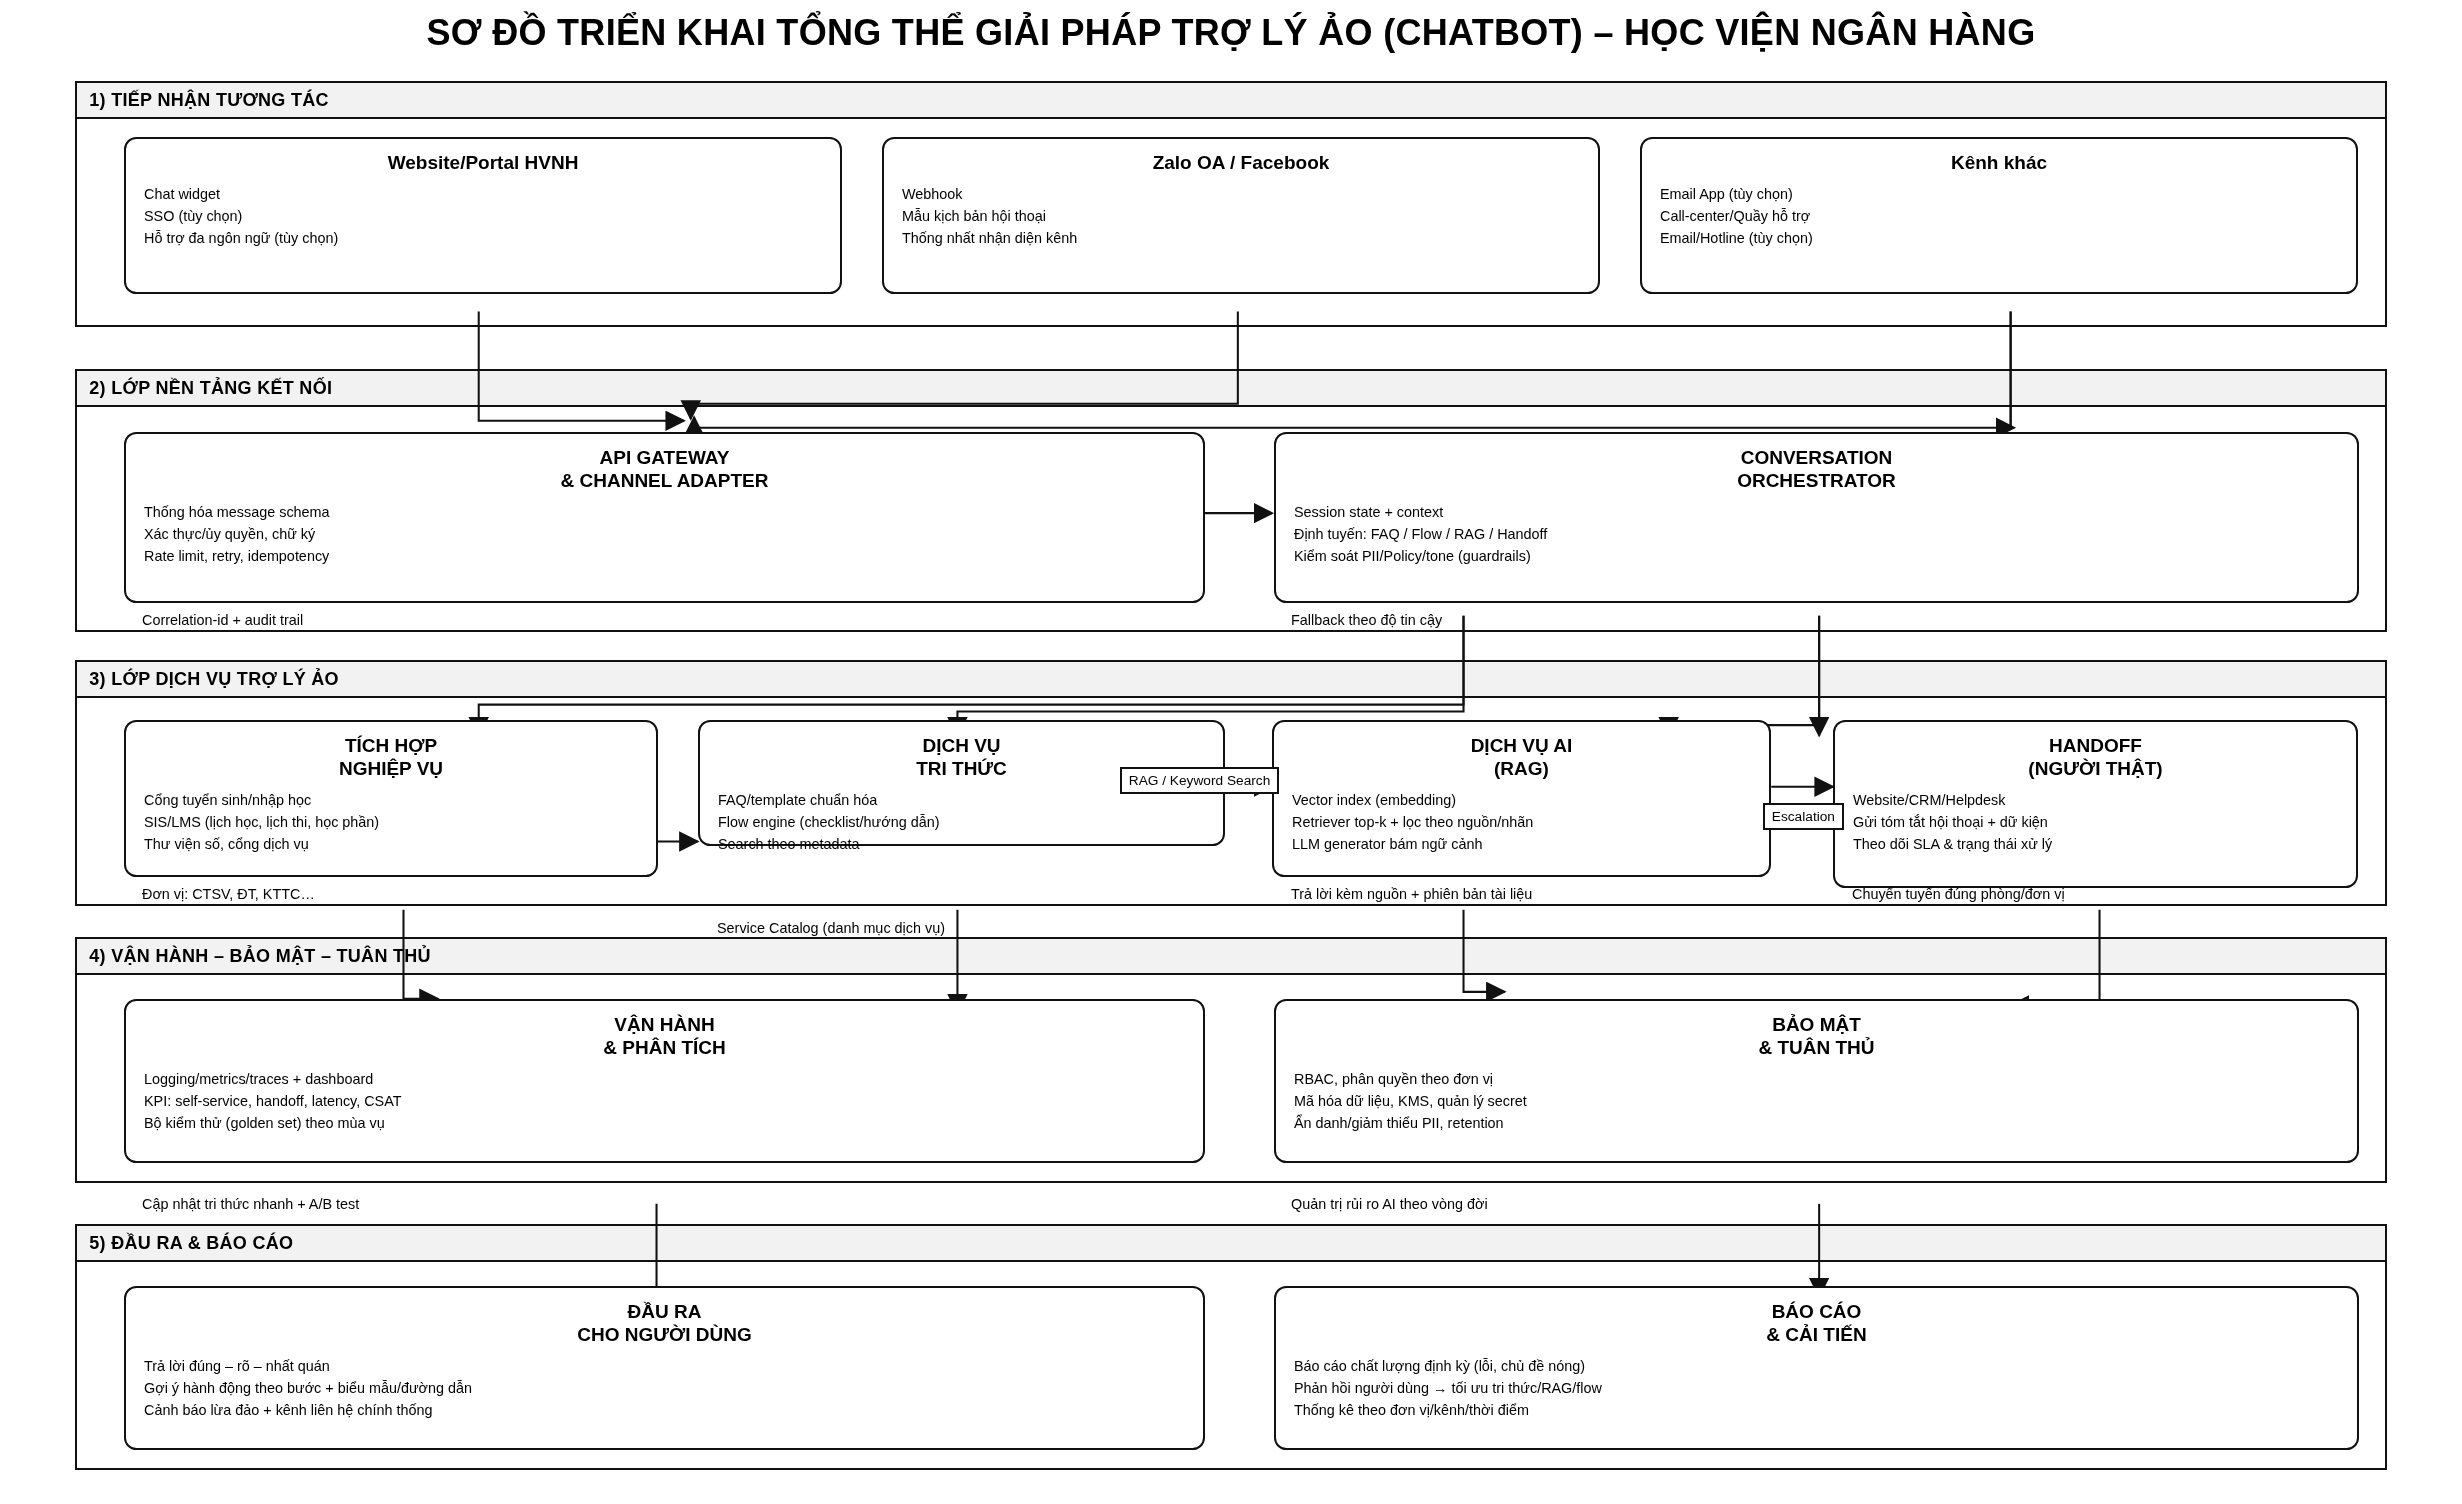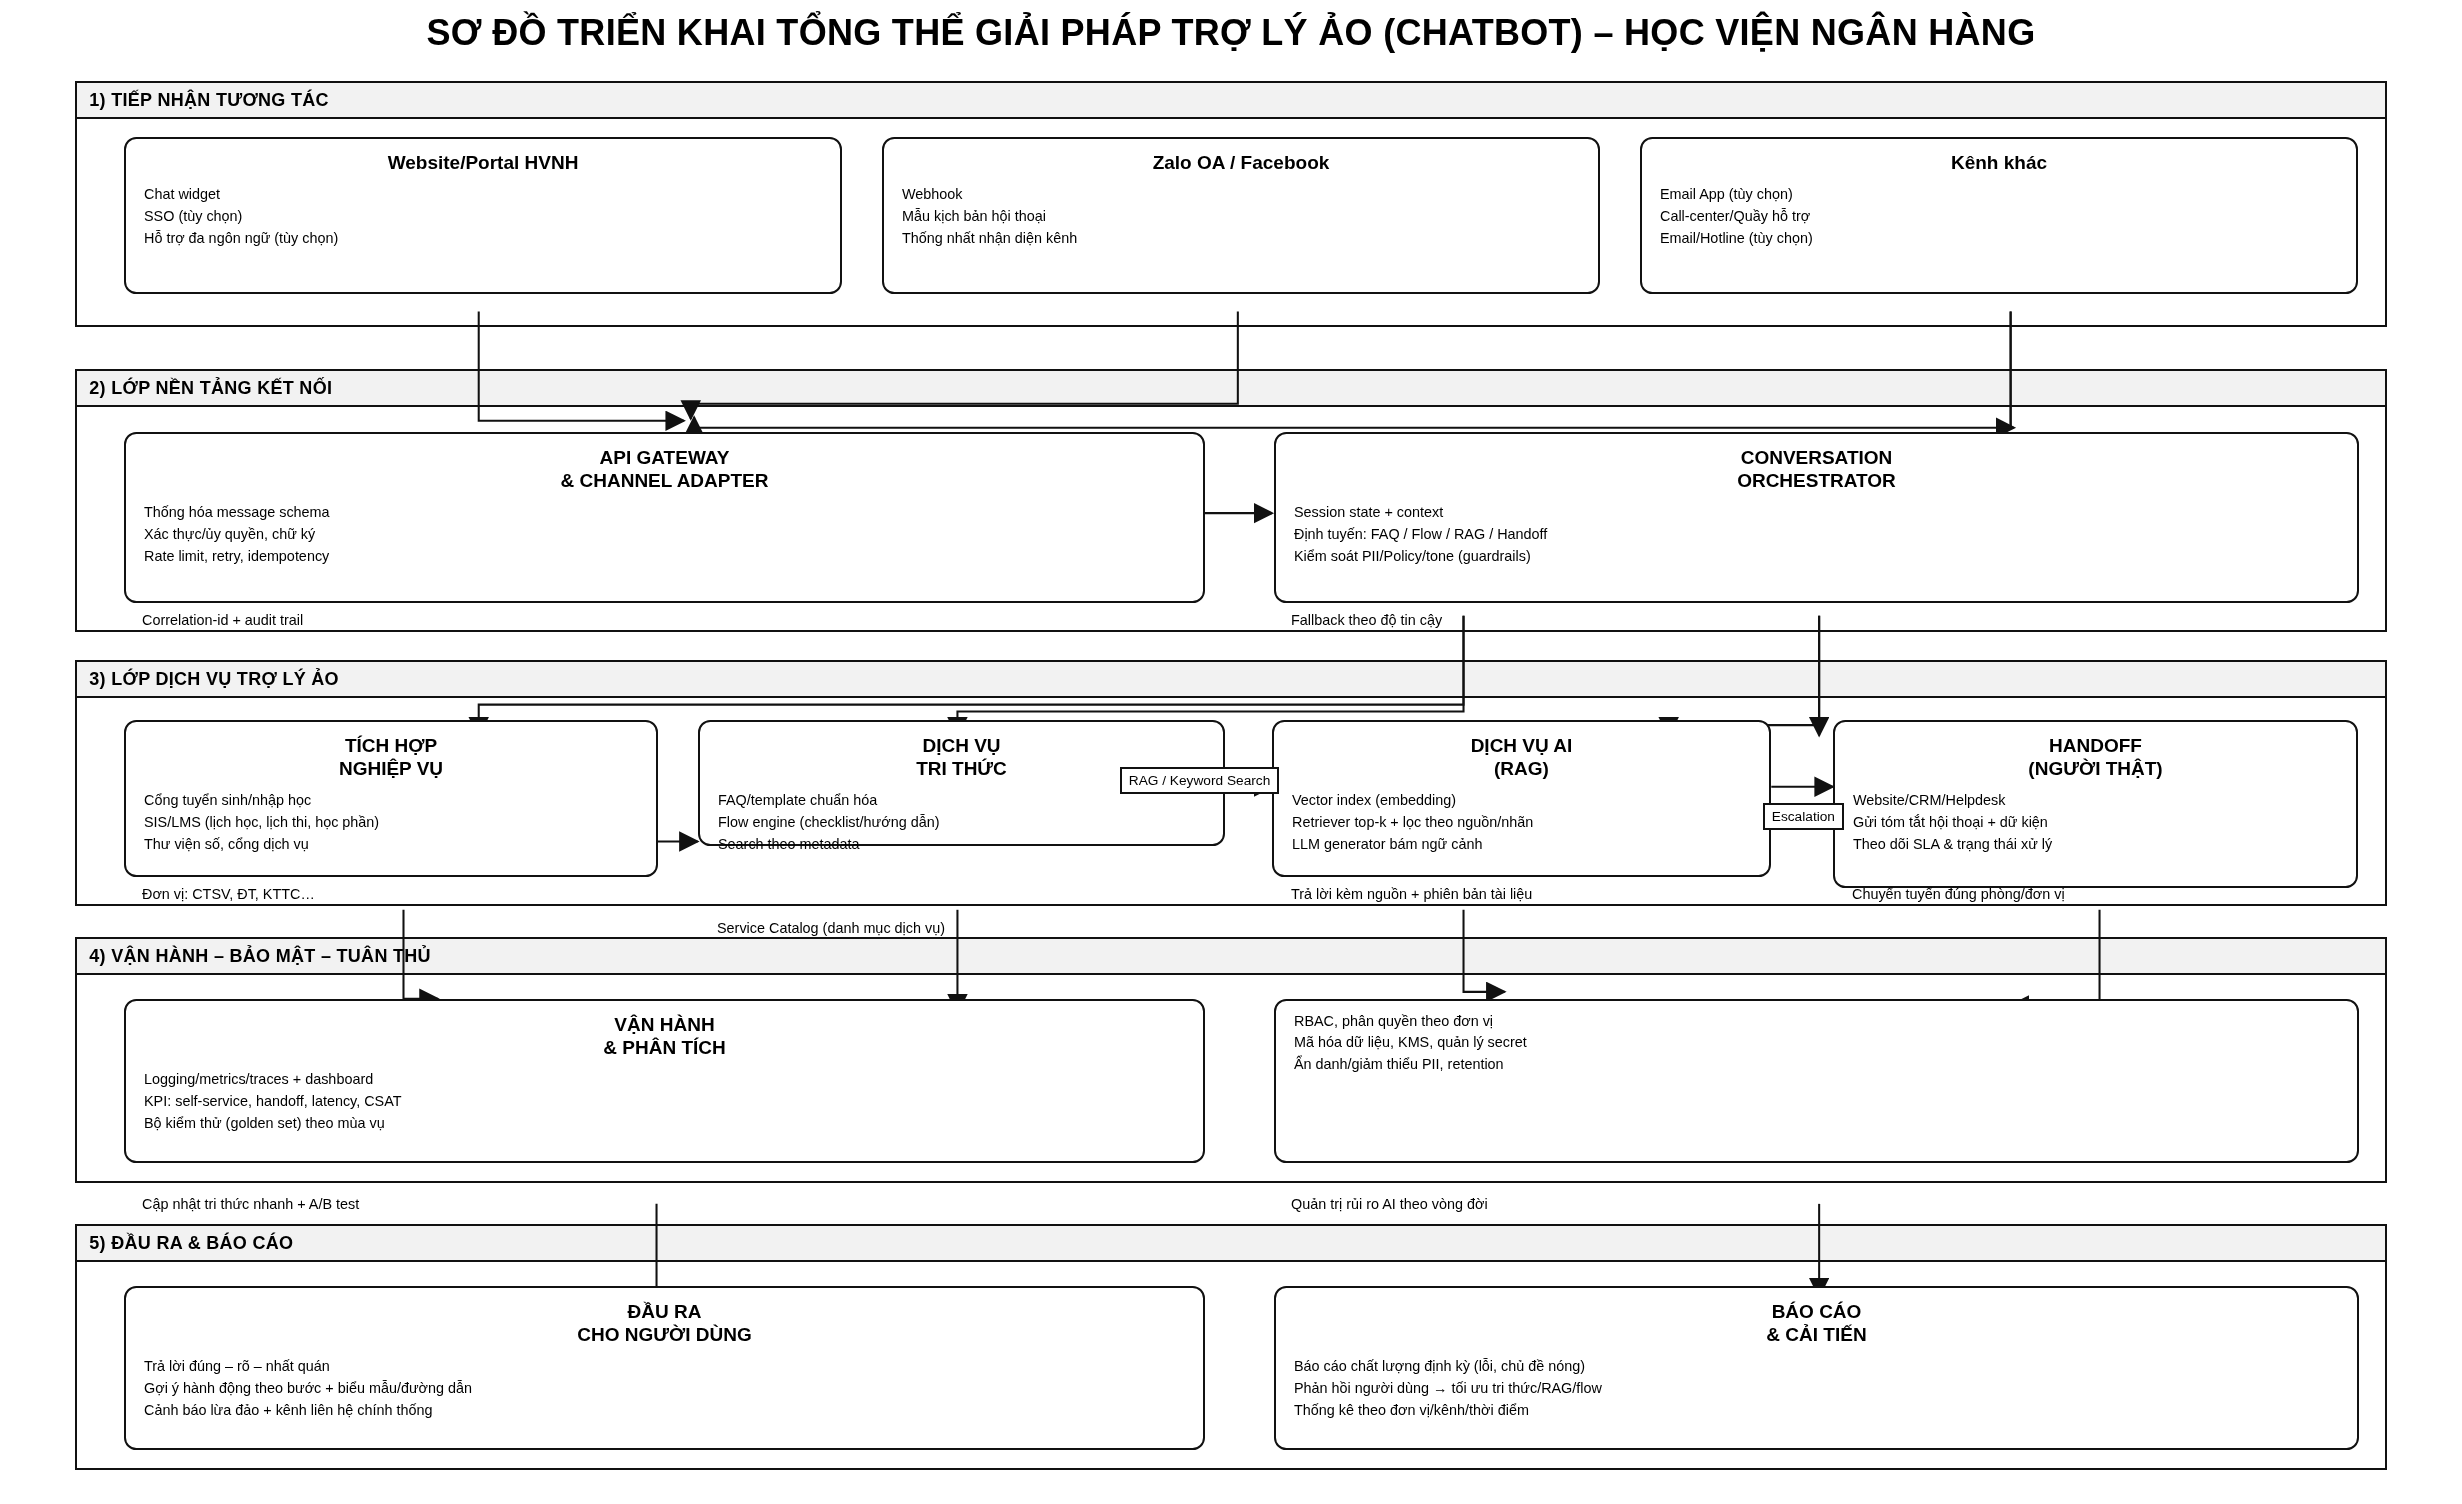--- a/index.html
+++ b/index.html
@@ -287,20 +287,22 @@
 &amp; PHÂN TÍCH</div>
     <div class="card-lines">
       <div>Logging/metrics/traces + dashboard</div>
       <div>KPI: self-service, handoff, latency, CSAT</div>
       <div>Bộ kiểm thử (golden set) theo mùa vụ</div>
     </div>
   </div>
   <div class="note" style="top:1196px; left:142px;">Cập nhật tri thức nhanh + A/B test</div>
 
   <div class="card" style="top:999px; left:1274px; width:1085px; height:164px;">
+    <div class="card-title">BẢO MẬT
+&amp; TUÂN THỦ</div>
     <div class="card-lines">
       <div>RBAC, phân quyền theo đơn vị</div>
       <div>Mã hóa dữ liệu, KMS, quản lý secret</div>
       <div>Ẩn danh/giảm thiểu PII, retention</div>
     </div>
   </div>
   <div class="note" style="top:1196px; left:1291px;">Quản trị rủi ro AI theo vòng đời</div>
 
   <div class="band" style="top:1224px; height:246px;">
     <div class="band-header">

